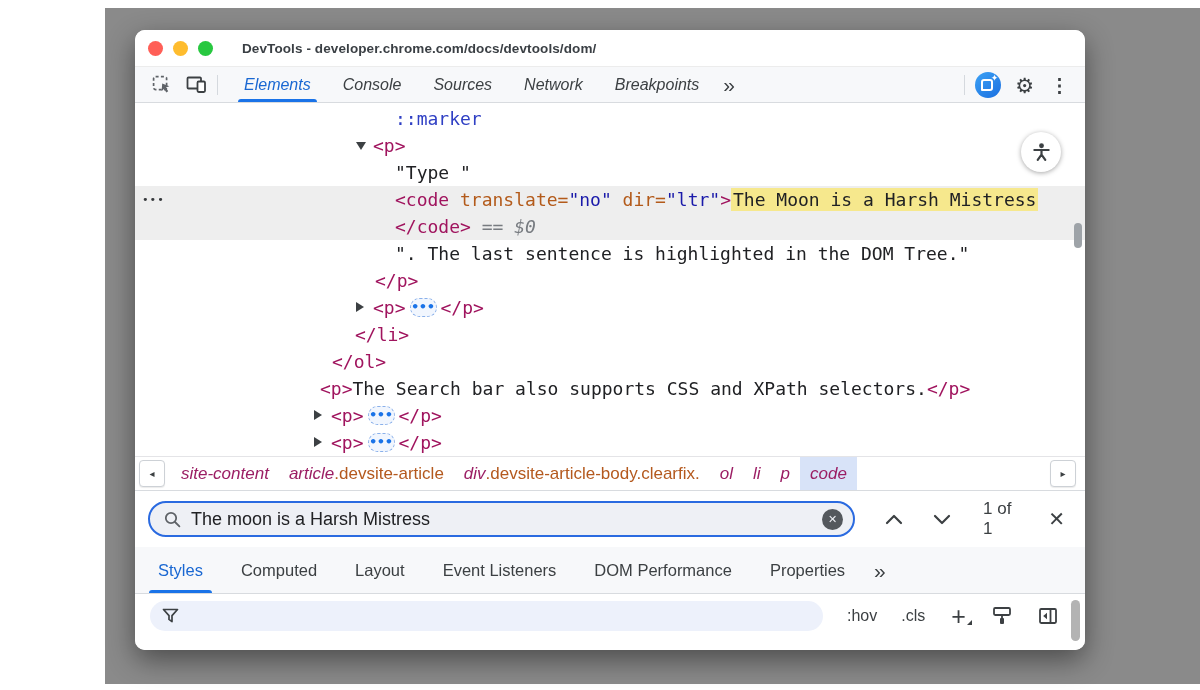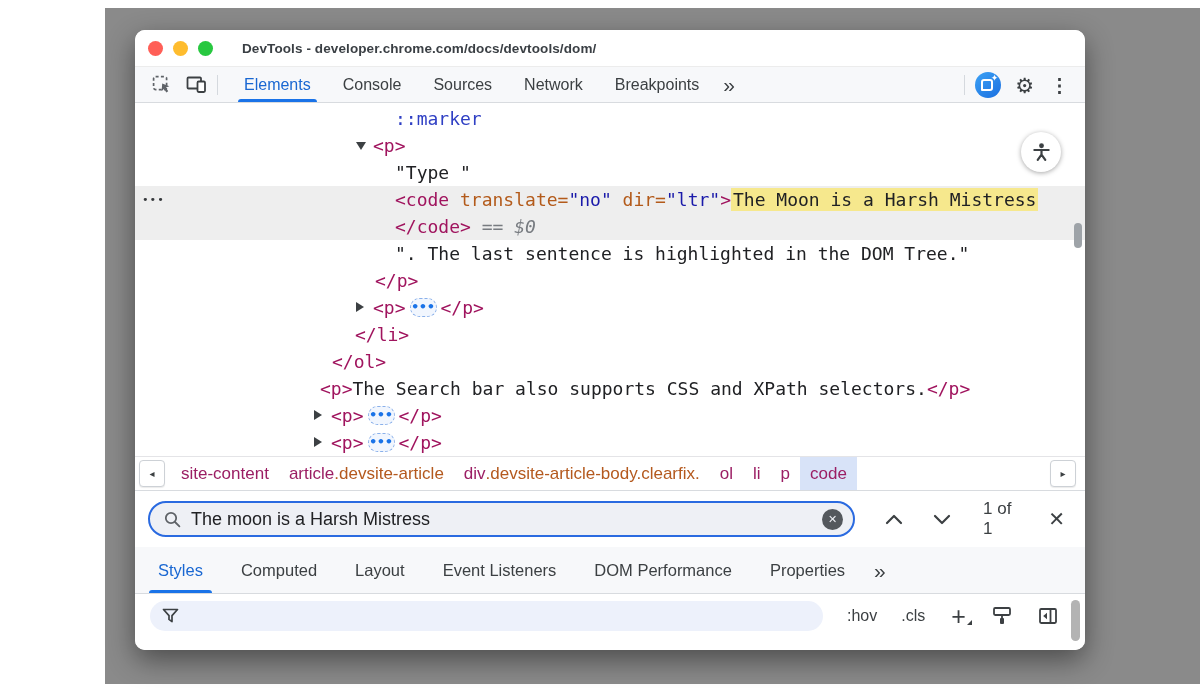--- a/index.html
+++ b/index.html
@@ -17,21 +17,21 @@
               border-bottom:1px solid #ececec; padding-left:13px; }
   .light { width:15px; height:15px; border-radius:50%; margin-right:10px; }
   .light.red { background:#ff5f57; } .light.yellow { background:#febc2e; } .light.green { background:#28c840; }
   .win-title { margin-left:19px; font-size:13.5px; font-weight:bold; color:#3a3f44; letter-spacing:.1px; }
 
   
   .toolbar { height:36px; background:#f7f8fa; border-bottom:1px solid #d8dbdf;
              display:flex; align-items:stretch; padding-left:10px; position:relative; }
   .tb-icon { width:34px; display:flex; align-items:center; justify-content:center; cursor:pointer; }
   .vsep { width:1px; height:20px; background:#d5d9de; align-self:center; margin:0 4px; }
-  .tabs { display:flex; align-items:stretch; margin-left:6px; }
+  .tabs { display:flex; align-items:stretch; margin-left:6px;font-style:italic; }
   .tab { position:relative; display:flex; align-items:center; padding:0 16px;
          font-size:16px; color:#3c4043; cursor:pointer; }
   .tab.active { color:#1967d2; }
   .tab.active::after { content:""; position:absolute; left:10px; right:10px; bottom:0;
                        height:3px; background:#1a73e8; border-radius:3px 3px 0 0; }
   .more-glyph { font-size:21px; color:#3c4043; align-self:center; padding:0 8px; cursor:pointer; line-height:1; }
   .toolbar-right { position:absolute; right:8px; top:0; height:36px; display:flex; align-items:center; }
   .ai-btn { width:26px; height:26px; border-radius:50%; background:linear-gradient(140deg,#3da2f5,#1a6fe0);
             position:relative; margin:0 6px; cursor:pointer; }
   .ai-btn .bubble { position:absolute; left:6px; top:7px; width:12px; height:12px;
@@ -70,21 +70,21 @@
 
   
   .crumbbar { height:35px; border-top:1px solid #e4e4e7; border-bottom:1px solid #d8dbdf;
               background:#fff; display:flex; align-items:stretch; position:relative; overflow:hidden; }
   .crumb-btn { width:26px; margin:3px 4px; border:1px solid #cdd1d6; border-radius:4px; background:#fff;
                display:flex; align-items:center; justify-content:center; font-size:10px; color:#3c4043;
                cursor:pointer; flex:none; box-shadow:0 1px 1px rgba(0,0,0,.08); }
   .crumb-btn.right { position:absolute; right:5px; top:0; height:27px; }
   .crumbs { display:flex; align-items:stretch; overflow:hidden; margin-left:2px; }
   .crumb { display:flex; align-items:center; padding:0 10px; font-size:17px; white-space:nowrap; cursor:pointer; }
-  .crumb .c-tag { color:#9b1e64; }
+  .crumb .c-tag { color:#9b1e64;font-style:italic; }
   .crumb .c-cls { color:#b4591e; }
   .crumb.selected { background:#d8e3f8; }
 
   
   .searchrow { height:56px; background:#fff; display:flex; align-items:center; padding:0 20px 0 13px; }
   .search-pill { width:707px; height:36px; border:2.5px solid #2a6ae0; border-radius:19px;
                  background:#eef0f5; display:flex; align-items:center; padding:0 10px 0 13px; flex:none; }
   .search-pill input { flex:1; border:none; outline:none; background:transparent;
                        font-size:18px; color:#202124; font-family:"Liberation Sans",sans-serif; }
   .clear-btn { width:21px; height:21px; border-radius:50%; background:#54585d; color:#eef0f5;

